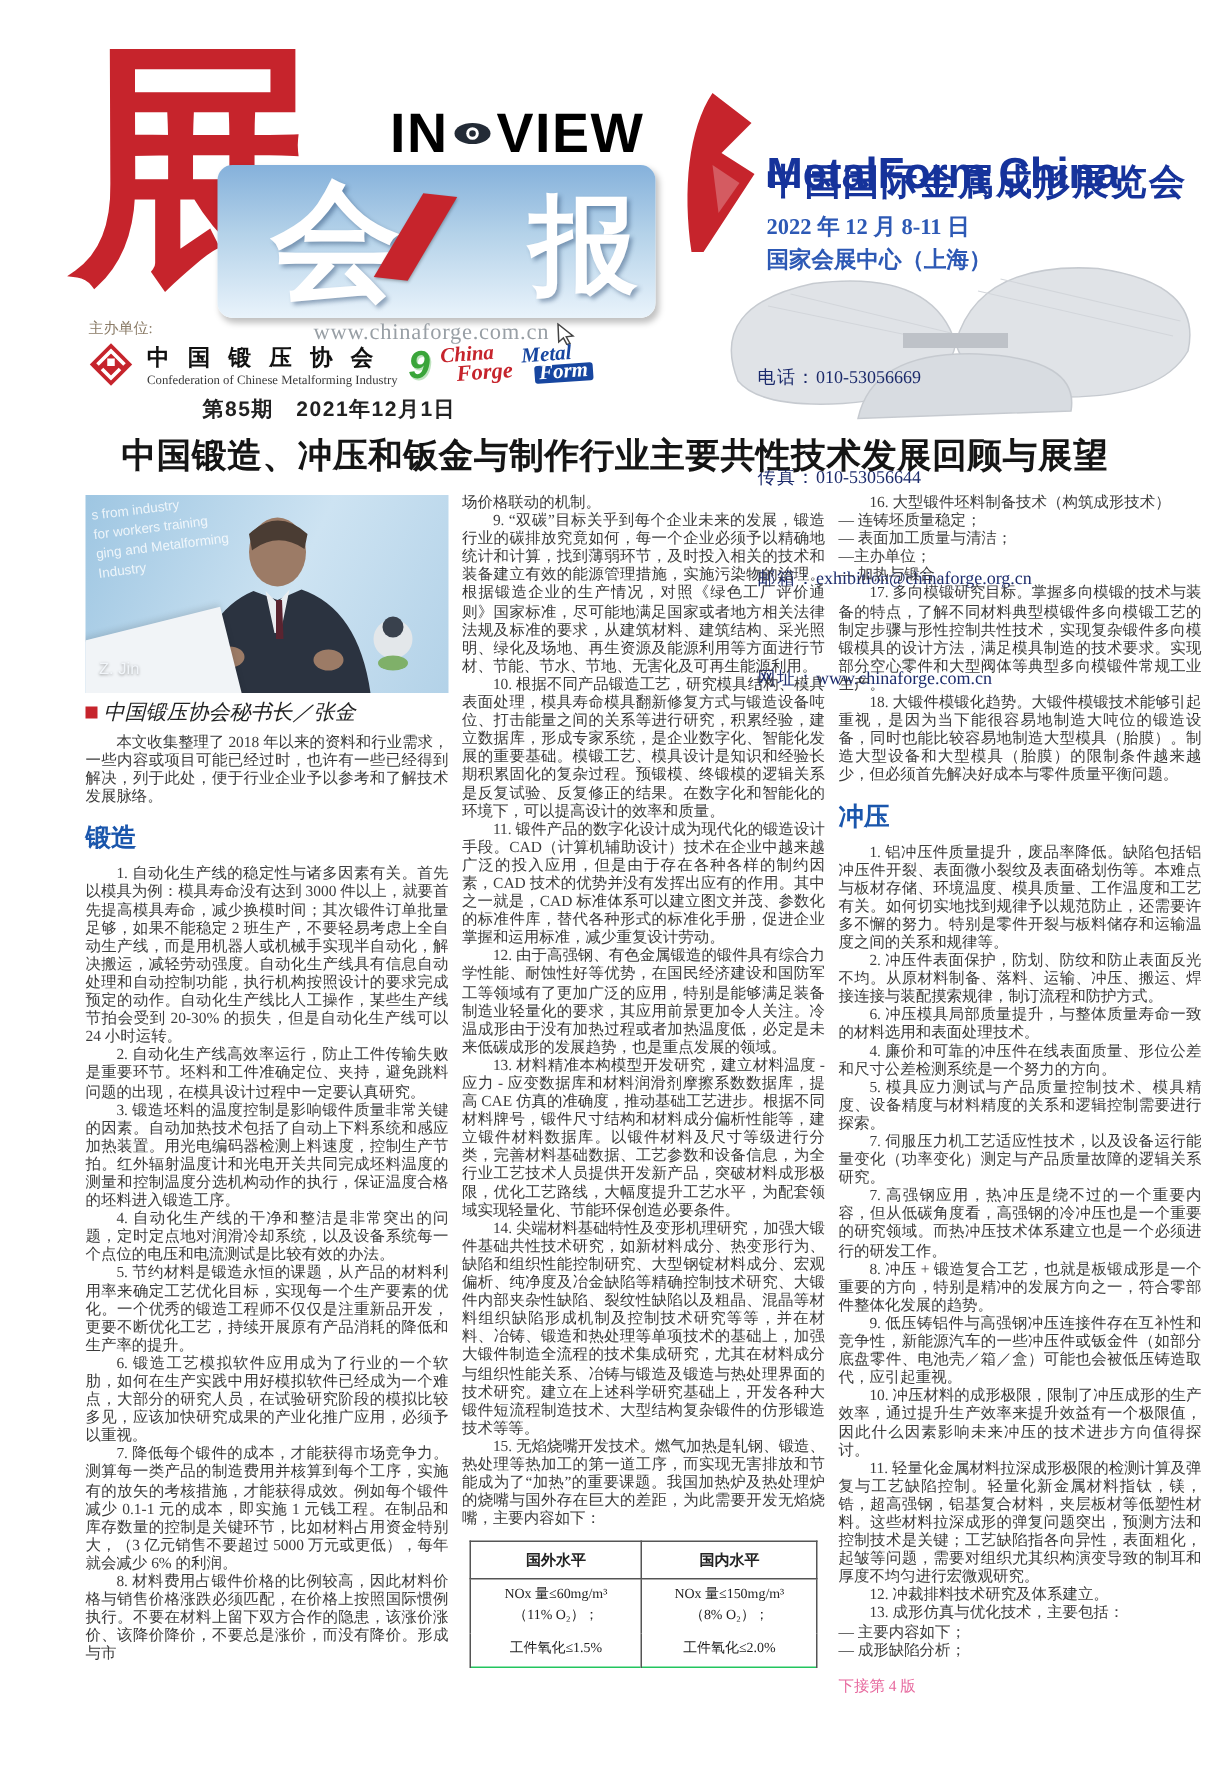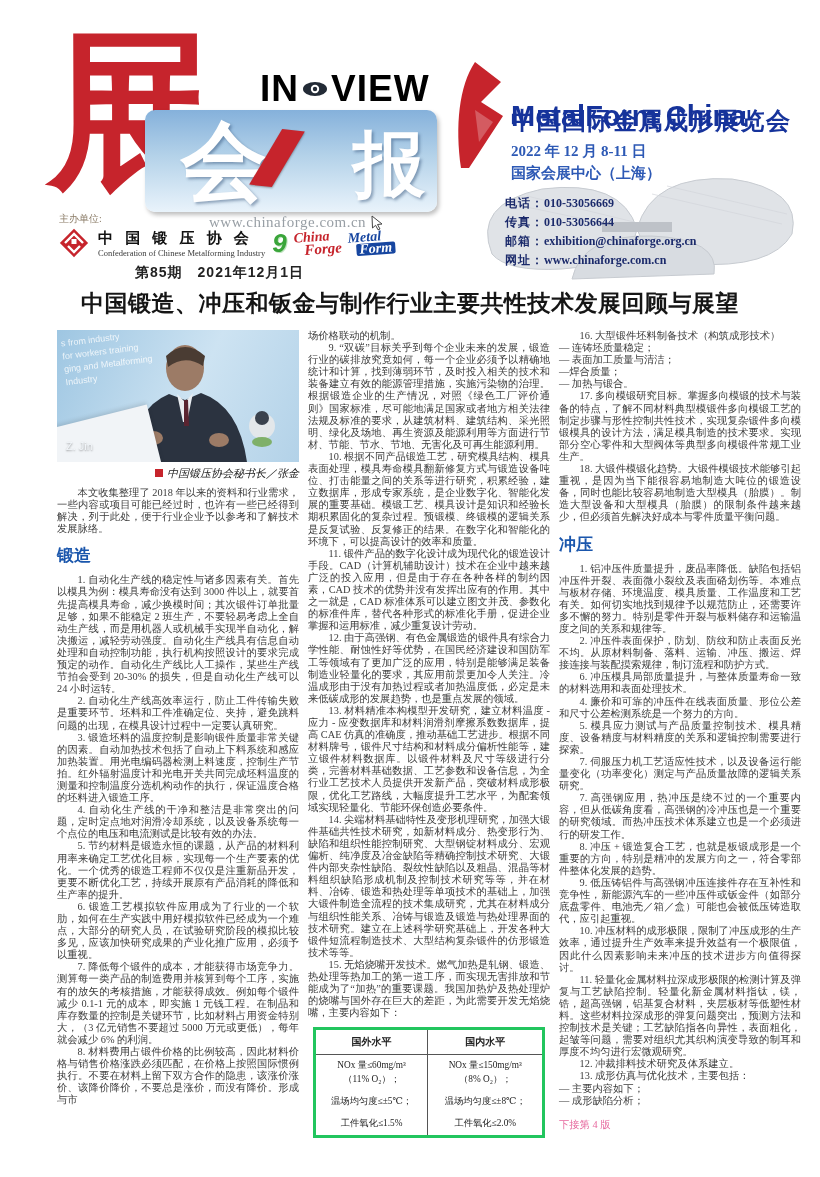--- a/index.html
+++ b/index.html
@@ -42,21 +42,21 @@
   
   .hdr-right{position:absolute;left:396px;top:0;width:349px;height:228px;}
   .building{position:absolute;right:-6px;bottom:-4px;opacity:.8;}
   .flag{position:absolute;left:-4px;top:4px;}
   .mf-en{position:absolute;left:58px;top:16px;font-size:29px;font-weight:700;color:#16339b;
          font-family:"Liberation Sans",sans-serif;margin-top:32px;}
   .mf-cn{position:absolute;left:58px;top:53px;font-size:24px;color:#16339b;letter-spacing:1.5px;font-weight:600;}
   .mf-date{position:absolute;left:58px;top:90px;font-size:15px;font-weight:bold;color:#2d59b5;}
   .mf-venue{position:absolute;left:58px;top:112px;font-size:15px;font-weight:bold;color:#2d59b5;}
   .contacts{position:absolute;left:52px;top:142px;}
-  .c-line{font-size:12px;line-height:19px;font-weight:bold;color:#1b2a6b;}
+  .c-line{font-size:12px;line-height:19px;font-weight:normal;color:#1b2a6b;margin-top:48px;}
   .c-line .c-label{letter-spacing:1px;}
   
   .headline{position:absolute;left:57px;top:288px;width:706px;margin:0;text-align:center;
             font-family:"Liberation Sans",sans-serif;font-size:23px;font-weight:800;color:#151515;letter-spacing:.5px;}
   
   .cols{position:absolute;left:57px;top:330px;width:745px;display:flex;gap:9px;}
   .col{width:242px;}
   .blocks p{margin:0;font-size:10.3px;line-height:12.1px;text-align:justify;color:#3b3b3b;}
   .blocks p.ind{text-indent:2em;}
   .blocks p.dash{text-indent:0;}
@@ -64,24 +64,24 @@
   .more{margin-top:12px !important;text-align:center;color:#e76a9f !important;padding-right:8px;}
   
   .photo{position:relative;width:242px;height:132px;margin:0;overflow:hidden;
          background:linear-gradient(115deg,#9ec6e2 0%,#cde3f2 55%,#b3d2e8 100%);}
   .screen-lines{position:absolute;left:6px;top:2px;transform:rotate(-7deg);color:rgba(255,255,255,.8);
                 font-size:9px;line-height:13px;font-family:"Liberation Sans",sans-serif;}
   .zjin{position:absolute;left:9px;bottom:10px;color:#f2f6fa;font-size:11px;font-family:"Liberation Sans",sans-serif;
         text-shadow:0 1px 2px rgba(0,0,0,.4);margin-top:46px;}
   .podium{position:absolute;left:-20px;bottom:-26px;width:120px;height:70px;background:#f1f4f7;
           transform:rotate(-14deg);box-shadow:0 -2px 4px rgba(0,0,0,.12);}
-  .cap{margin:4px 0 6px 0;text-align:right;font-size:11px;font-style:italic;color:#222;}
+  .cap{margin:4px 0 6px 0;text-align:left;font-size:14px;font-style:italic;color:#222;}
   .capmark{display:inline-block;width:8px;height:8px;background:#c6242c;margin-right:4px;}
   
-  .cmp{width:96%;margin:8px auto 0 auto;border-collapse:collapse;border:3px solid #22c55e;
+  .cmp{width:96%;margin:8px auto 0 auto;border-collapse:collapse;border:1px solid #22c55e;
        font-size:9.3px;color:#222;}
   .cmp th{border:1px solid #555;padding:5px 2px;font-size:10px;font-weight:bold;text-align:center;}
   .cmp td{border-left:1px solid #555;border-right:1px solid #555;padding:4px 13px;text-align:center;line-height:1.5;}
   
   .eye{display:inline-block;}
 </style>
 </head>
 <body>
 
 <div class="page">
@@ -224,37 +224,33 @@
                 <th>国外水平</th>
                 <th>国内水平</th>
               </tr>
             </thead>
             <tbody>
               <tr>
                 <td>NOx 量≤60mg/m³（11% O₂）；</td>
                 <td>NOx 量≤150mg/m³（8% O₂）；</td>
               </tr>
               <tr>
-                <td>温场均匀度≤±5℃；</td>
-                <td>温场均匀度≤±8℃；</td>
-              </tr>
-              <tr>
                 <td>工件氧化≤1.5%</td>
                 <td>工件氧化≤2.0%</td>
               </tr>
             </tbody>
           </table>
         </div>
     </div>
     <div class="col">
       <div class="blocks" id="blocks-right">
           <p class="ind">16. 大型锻件坯料制备技术（构筑成形技术）</p>
           <p class="dash">— 连铸坯质量稳定；</p>
           <p class="dash">— 表面加工质量与清洁；</p>
-          <p class="dash">—焊合质量；</p>
+          <p class="dash">—主办单位；</p>
           <p class="dash">— 加热与锻合。</p>
           <p class="ind">17. 多向模锻研究目标。掌握多向模锻的技术与装备的特点，了解不同材料典型模锻件多向模锻工艺的制定步骤与形性控制共性技术，实现复杂锻件多向模锻模具的设计方法，满足模具制造的技术要求。实现部分空心零件和大型阀体等典型多向模锻件常规工业生产。</p>
           <p class="ind">18. 大锻件模锻化趋势。大锻件模锻技术能够引起重视，是因为当下能很容易地制造大吨位的锻造设备，同时也能比较容易地制造大型模具（胎膜）。制造大型设备和大型模具（胎膜）的限制条件越来越少，但必须首先解决好成本与零件质量平衡问题。</p>
           <h2 class="sec-h">冲压</h2>
           <p class="ind">1. 铝冲压件质量提升，废品率降低。缺陷包括铝冲压件开裂、表面微小裂纹及表面硌划伤等。本难点与板材存储、环境温度、模具质量、工作温度和工艺有关。如何切实地找到规律予以规范防止，还需要许多不懈的努力。特别是零件开裂与板料储存和运输温度之间的关系和规律等。</p>
           <p class="ind">2. 冲压件表面保护，防划、防纹和防止表面反光不均。从原材料制备、落料、运输、冲压、搬运、焊接连接与装配摸索规律，制订流程和防护方式。</p>
           <p class="ind">6. 冲压模具局部质量提升，与整体质量寿命一致的材料选用和表面处理技术。</p>
           <p class="ind">4. 廉价和可靠的冲压件在线表面质量、形位公差和尺寸公差检测系统是一个努力的方向。</p>
           <p class="ind">5. 模具应力测试与产品质量控制技术、模具精度、设备精度与材料精度的关系和逻辑控制需要进行探索。</p>
           <p class="ind">7. 伺服压力机工艺适应性技术，以及设备运行能量变化（功率变化）测定与产品质量故障的逻辑关系研究。</p>

